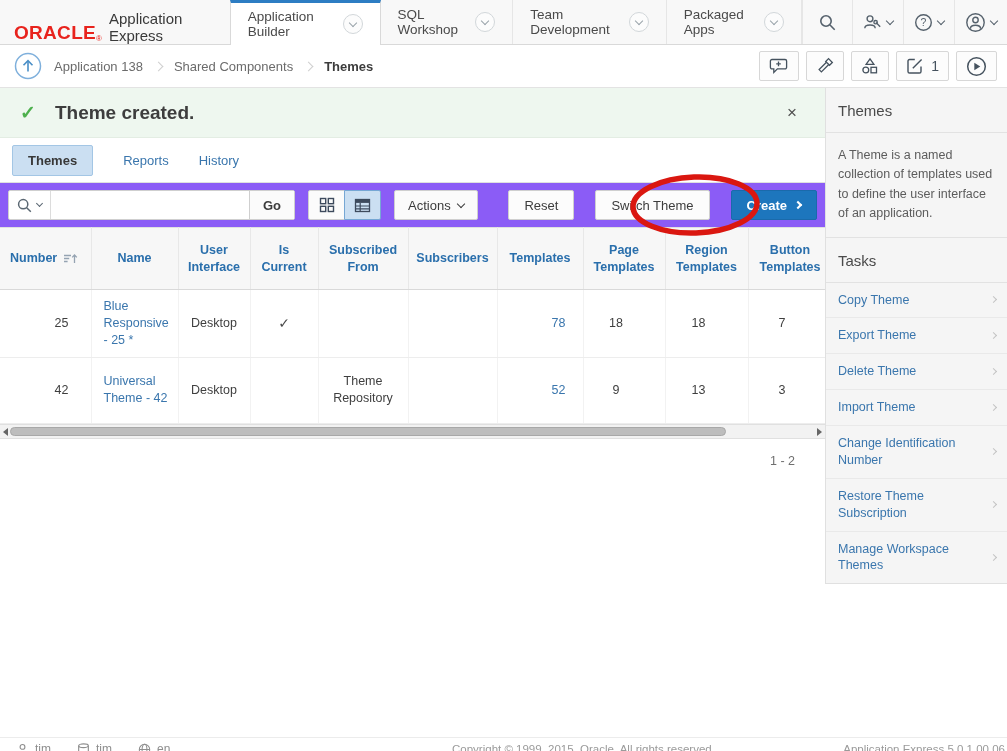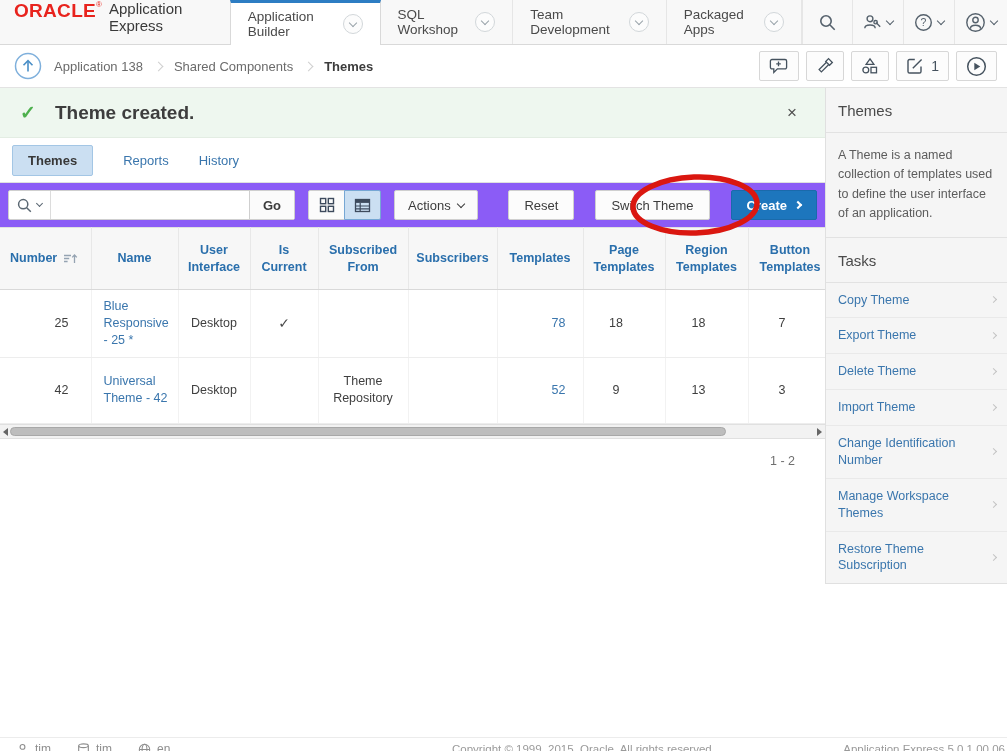--- a/index.html
+++ b/index.html
@@ -4,21 +4,21 @@
 <style>
   * { margin:0; padding:0; box-sizing:border-box; }
   html,body { width:1007px; height:751px; }
   body {
     position:relative; overflow:hidden; background:#fff;
     font-family:"Liberation Sans", sans-serif; color:#3f3f3f;
   }
   
   .topnav { height:45px; background:#f8f8f8; border-bottom:1px solid #d9d9d9;
             display:flex; align-items:stretch; position:relative; z-index:5; }
-  .brand { display:flex; align-items:flex-start; padding:0 22px 0 14px; }
+  .brand { display:flex; align-items:flex-end; padding:0 22px 0 14px; }
   .brand-oracle { color:#e8231d; font-weight:bold; font-size:19px; letter-spacing:.3px; }
   .brand-reg { color:#e8231d; font-size:8px; vertical-align:top; line-height:10px; }
   .brand-suffix { color:#3a3a3a; font-size:15px; margin-left:7px; }
   .nav-tabs { display:flex; align-items:stretch; }
   .nav-tab { display:flex; align-items:center; gap:9px; padding:0 17px; font-size:13.5px;
              color:#4a4a4a; border-right:1px solid #e6e6e6; cursor:pointer; }
   .nav-tab:first-child { border-left:1px solid #e6e6e6; }
   .nav-tab.active { background:#fff; border-top:3px solid #2d7dc3; margin-bottom:-1px;
                     border-left:1px solid #d9d9d9; border-right:1px solid #d9d9d9; }
   .chev { display:inline-block; width:6px; height:6px; border-right:1.6px solid currentColor;
@@ -412,25 +412,25 @@
       </div>
     <div class="task">
         <span>Import Theme</span>
         <span class="chev chev-r"></span>
       </div>
     <div class="task">
         <span>Change Identification Number</span>
         <span class="chev chev-r"></span>
       </div>
     <div class="task">
+        <span>Restore Theme Subscription</span>
+        <span class="chev chev-r"></span>
+      </div>
+    <div class="task">
         <span>Manage Workspace Themes</span>
-        <span class="chev chev-r"></span>
-      </div>
-    <div class="task">
-        <span>Restore Theme Subscription</span>
         <span class="chev chev-r"></span>
       </div>
   </div>
 </div>
 
 <div class="footer">
   <div class="footer-left">
     <span class="footer-item">
       <svg width="13" height="13" viewBox="0 0 14 14" fill="none" stroke="currentColor" stroke-width="1.2">
           <circle cx="7" cy="4.2" r="2.6"></circle>

